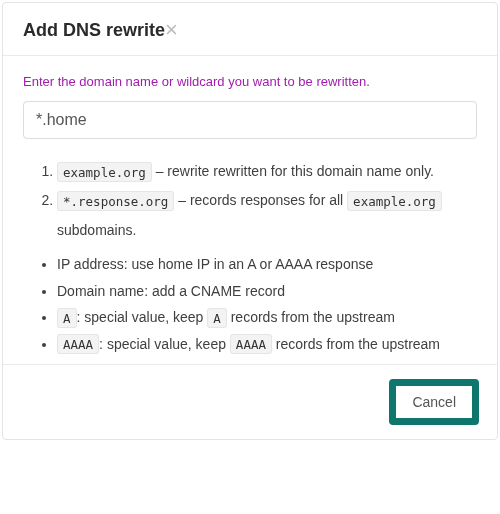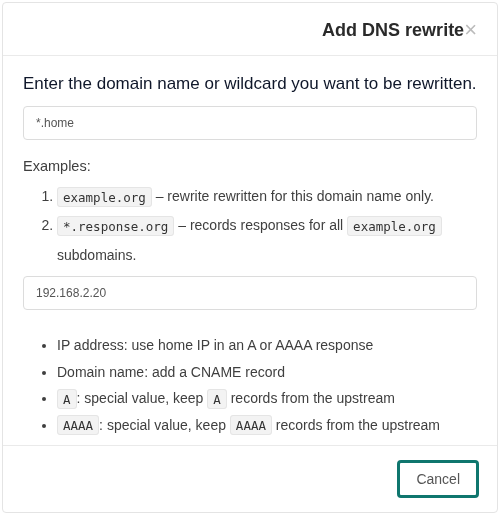--- a/index.html
+++ b/index.html
@@ -12,21 +12,21 @@
       overflow: hidden;
     }
     .modal {
       border: 1px solid #e4e4e4;
       border-radius: 4px;
       margin: 2px;
       background: #fff;
     }
     .modal-header {
       display: flex;
-      justify-content: flex-end;
+      justify-content: flex-start;
       align-items: center;
       padding: 16px 20px 14px 20px;
       border-bottom: 1px solid #eaeaea;
     }
     .modal-title {
       font-size: 18px;
       font-weight: 600;
       color: #2a2a2a;
     }
     .close-btn {
@@ -36,30 +36,30 @@
       line-height: 1;
       color: #bbb;
       cursor: pointer;
       padding: 0;
       font-weight: 300;
     }
     .modal-body {
       padding: 18px 20px 6px 20px;
     }
     .helper {
-      font-size: 17px;
-      color: #0f172a;
+      font-size: 13px;
+      color: #a21caf;
       margin-bottom: 12px;
     }
     .text-input {
       width: 100%;
       border: 1px solid #dcdcdc;
       border-radius: 4px;
       padding: 9px 12px;
-      font-size: 12px;
+      font-size: 16px;
       color: #555;
       margin-bottom: 18px;
       background: #fff;
     }
     .examples-label {
       font-size: 14.5px;
       color: #3f3f3f;
       margin-bottom: 8px;
     }
     ol.examples {
@@ -100,21 +100,21 @@
       border-top: 1px solid #eaeaea;
     }
     .btn {
       font-size: 14px;
       padding: 8px 16px;
       border-radius: 4px;
       cursor: pointer;
     }
     .btn-cancel {
       background: #fff;
-      border: 3px solid #0f766e;
+      border: 7px solid #0f766e;
       color: #555;
       text-align: center;
     }
     .btn-save {
       background: #6fb63b;
       border: 1px solid #6fb63b;
       color: #fff;
     }
   </style>
 </head>
@@ -126,32 +126,30 @@
     <div class="modal-title">Add DNS rewrite</div>
     <button class="close-btn">×</button>
   </div>
 
   <div class="modal-body">
 
     <div class="helper">Enter the domain name or wildcard you want to be rewritten.</div>
 
     <input type="text" class="text-input" value="*.home" style="">
 
-    <div class="examples-label">Examples:</div>
 
     <ol class="examples">
       <li>
         <code>example.org</code><span> – rewrite rewritten for this domain name only.</span>
       </li>
       <li>
         <code>*.response.org</code><span> – records responses for all </span><code>example.org</code><span> subdomains.</span>
       </li>
     </ol>
 
-    <input type="text" class="text-input" value="192.168.2.20" style="">
 
     <ul class="notes">
       <li><span>IP address: use home IP in an A or AAAA response</span></li>
       <li><span>Domain name: add a CNAME record</span></li>
       <li><code>A</code><span>: special value, keep </span><code>A</code><span> records from the upstream</span></li>
       <li><code>AAAA</code><span>: special value, keep </span><code>AAAA</code><span> records from the upstream</span></li>
     </ul>
 
   </div>
 

